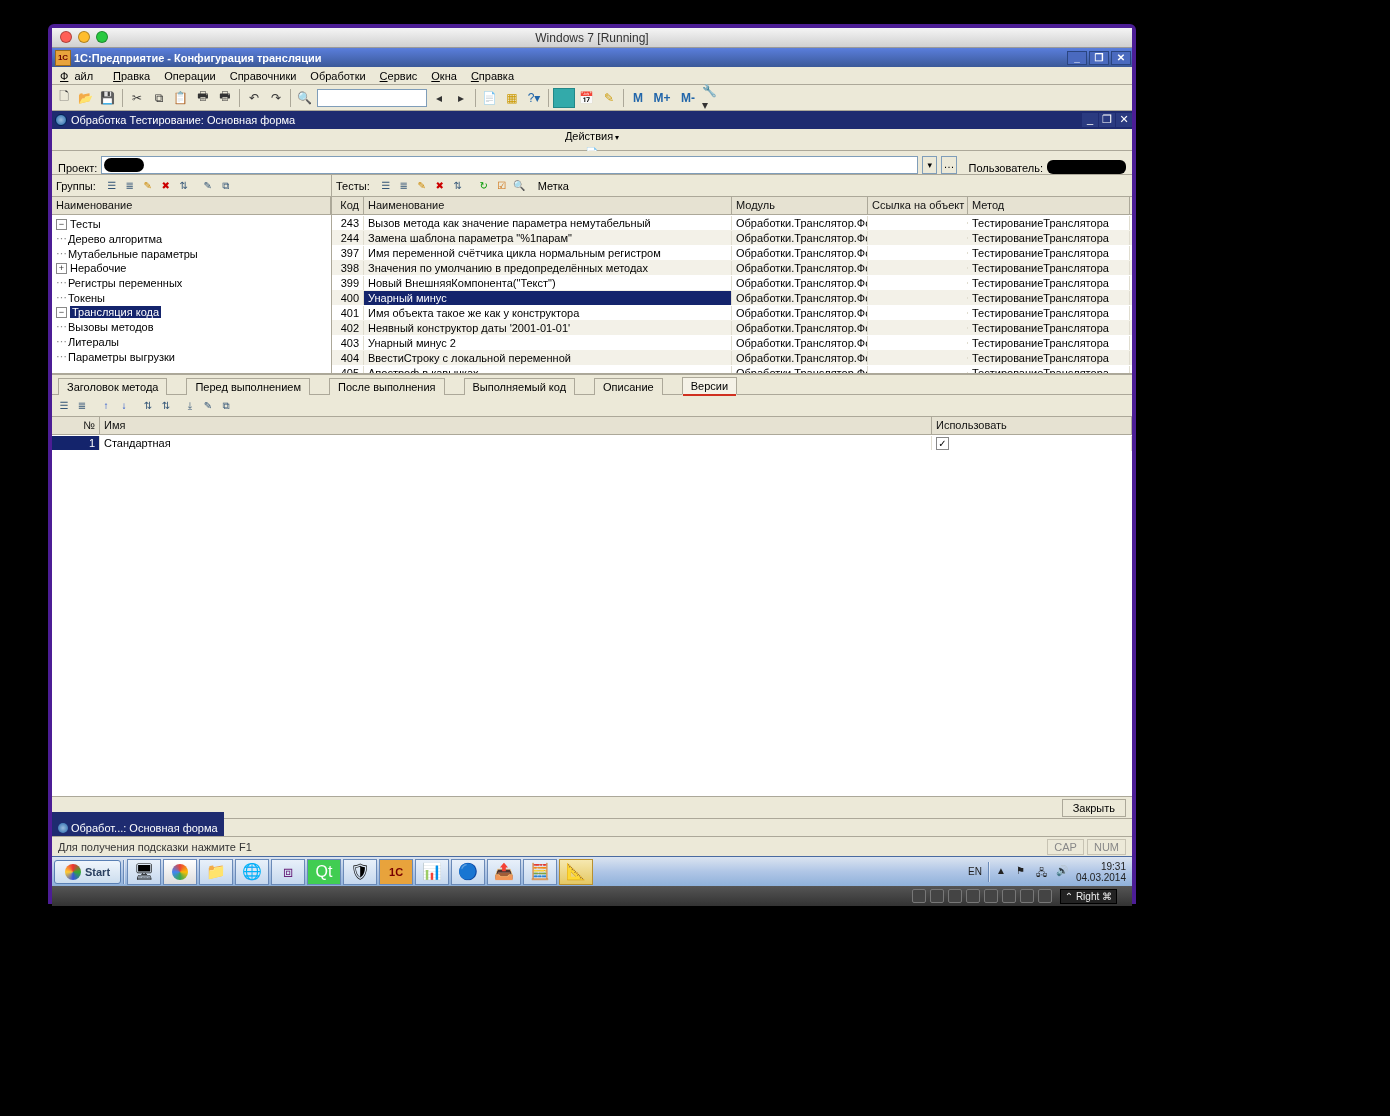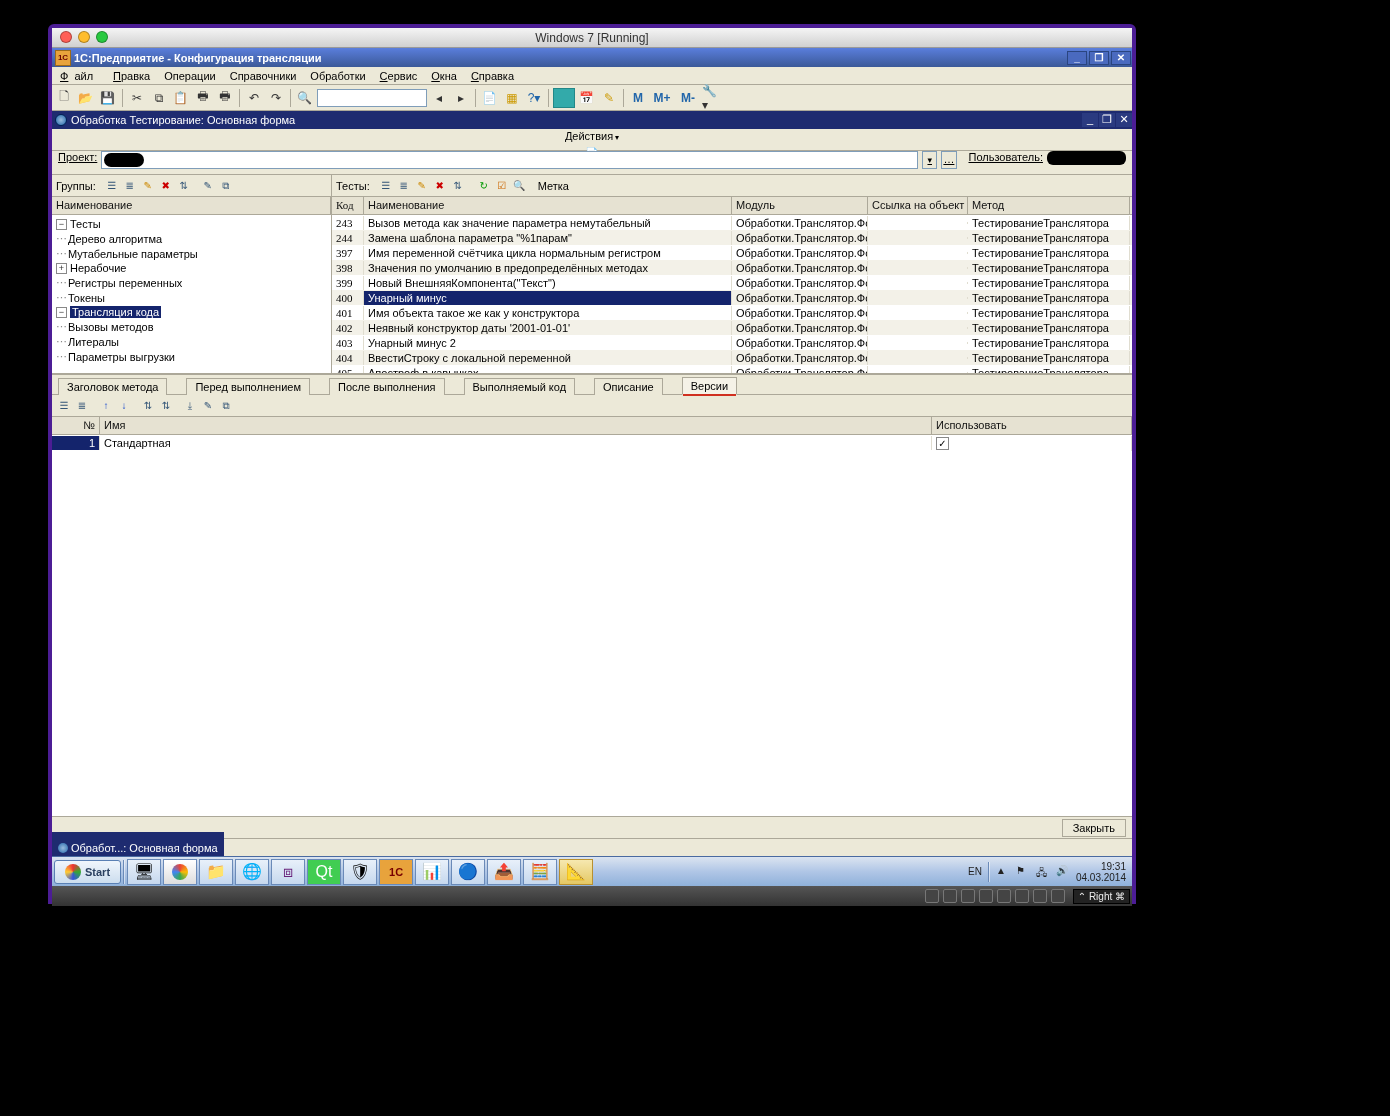--- a/index.html
+++ b/index.html
@@ -4,21 +4,21 @@
 <style>
 * { margin: 0; padding: 0; box-sizing: border-box; }
 body { background: #000; font-family: "MS Sans Serif", Tahoma, Arial, sans-serif; font-size: 11px; width: 1390px; height: 1116px; position: relative; overflow: hidden;}
 .vm-frame { position:absolute; left:48px; top:24px; width:1088px; height:880px; background:#e8e4d8; border:4px solid #4c1d95; border-radius:6px 6px 0 0; }
 .mac-titlebar { height:20px; background: linear-gradient(#f5f5f5,#d0d0d0); border-bottom:1px solid #999; position:relative;}
 .mac-btns { position:absolute; left:8px; top:3px; display:flex; gap:6px;}
 .mac-btn { width:12px; height:12px; border-radius:6px; border:1px solid rgba(0,0,0,.3);}
 .mac-close{background:#ff5f57}.mac-min{background:#ffbd2e}.mac-max{background:#28c940}
 .mac-title{ text-align:center; line-height:20px; font-size:12px; color:#333;}
 .vm-content{ height:858px; position:relative; background:#ece9d8;}
-.vm-statusbar{ position:absolute; bottom:0; left:0; right:0; height:20px; background: linear-gradient(#555,#333); color:#ddd; font-size:10px; display:flex; align-items:center; justify-content:flex-end; gap:4px; padding:0 2px;}
+.vm-statusbar{ position:absolute; bottom:0; left:0; right:0; height:20px; background: linear-gradient(#555,#333); color:#ddd; font-size:10px; display:flex; align-items:center; justify-content:flex-end; gap:4px; padding:0 15px;}
 .vm-statusbar .ico{ width:14px;height:14px; border:1px solid #777; background:#444; border-radius:2px;}
 .right-tag{background:#222;color:#eee;padding:1px 4px;margin-left:4px;border:1px solid #000;}
 
 .win7 { position:absolute; top:0; left:0; right:0; bottom:20px; background:#bef264; display:flex; flex-direction:column;}
 .app-titlebar{ height:19px; background: linear-gradient(#5a7edc,#3b5998); color:#fff; display:flex; align-items:center; font-size:11px; font-weight:bold;}
 .app-icon{ width:16px;height:16px; background:#e8a33c; margin:0 3px; border:1px solid #9c6a1a; font-size:8px; line-height:14px; text-align:center; color:#600;}
 .win-btns{ margin-left:auto; display:flex;}
 .win-btn{ width:20px;height:14px; margin:0 1px; background:#4a6abf; color:#fff; text-align:center; line-height:12px; font-size:10px; border:1px solid #2a4580;}
 
 .menubar{ height:18px; background:#ece9d8; border-bottom:1px solid #aca899; display:flex; align-items:center; padding-left:2px; gap:2px;}
@@ -37,21 +37,21 @@
 .sub-wbtn{width:16px;height:14px;text-align:center;line-height:12px;color:#fff;background:#2a3a80;margin-left:1px;}
 
 .sub-toolbar{height:22px;background:#ece9d8;border-bottom:1px solid #aca899;display:flex;align-items:center;padding:0 3px;gap:2px;flex-direction:column;}
 .sub-toolbar .lbl{padding:1px 4px;}
 .sub-toolbar .drop::after{content:"▾";font-size:8px;margin-left:2px;}
 .qico{width:14px;height:14px;border-radius:7px;border:1px solid #26a;color:#26a;text-align:center;font-size:9px;line-height:12px;background:#cde;}
 .mini-ic{width:16px;height:16px;display:inline-flex;align-items:center;justify-content:center;font-size:11px;}
 .redx{color:#c00;font-weight:bold;}
 .greeng{color:#090;font-weight:bold;}
 
-.filter-row{height:24px;background:#ece9d8;border-bottom:1px solid #aca899;display:flex;align-items:flex-start;padding:0 6px;gap:4px;text-decoration:underline;}
+.filter-row{height:24px;background:#ece9d8;border-bottom:1px solid #aca899;display:flex;align-items:flex-end;padding:0 6px;gap:4px;}
 .filter-row .fld{flex:0 0 auto;}
 .proj-input{width:868px;height:18px;border:1px solid #7f9db9;background:#fff;position:relative;}
 .proj-blk{position:absolute;left:2px;top:1px;width:40px;height:14px;background:#000;border-radius:7px;}
 .proj-drop{width:16px;height:18px;border:1px solid #7f9db9;background:#ece9d8;text-align:center;line-height:16px;font-size:9px;}
 .dots-btn{width:16px;height:18px;border:1px solid #7f9db9;background:#ece9d8;text-align:center;line-height:14px;}
 .user-blk{width:84px;height:14px;background:#000;border-radius:6px;}
 
 .split{flex:1;display:flex;flex-direction:column;min-height:0;}
 .upper{height:200px;display:flex;border-bottom:2px solid #aca899;}
 .left-pane{width:280px;display:flex;flex-direction:column;border-right:1px solid #aca899;}
@@ -69,21 +69,21 @@
 .tree .exp{width:11px;height:11px;border:1px solid #888;text-align:center;line-height:9px;font-size:9px;margin-right:3px;color:#333;background:#fff;}
 .tree .dash{display:inline-block;width:10px;text-align:center;color:#888;margin-right:2px;}
 .tree .sel{background:#14246c;color:#fff;padding:0 2px;}
 .ind1{padding-left:16px}.ind2{padding-left:32px}
 
 .grid-body{flex:1;background:#fff;overflow:auto;font-size:11px;position:relative;}
 .grow{display:flex;height:15px;align-items:center;}
 .grow.alt{background:#f3f1e8;}
 .grow.selr .gc.sel-name{background:#14246c;color:#fff;}
 .gc{border-right:1px solid #e0ddd0;padding:1px 4px;overflow:hidden;white-space:nowrap;}
-.c-code{width:32px;text-align:left;font-family:Liberation Serif, serif;}
+.c-code{width:32px;text-align:right;}
 .c-name{width:368px;}
 .c-mod{width:136px;}
 .c-link{width:100px;}
 .c-meth{width:162px;}
 
 .tabs-row{height:20px;background:#ece9d8;border-bottom:1px solid #aca899;display:flex;align-items:flex-end;padding-left:6px;gap:18px;}
 .tab{padding:2px 8px;border:1px solid #aca899;border-bottom:none;background:#ece9d8;font-size:11px;position:relative;top:1px;margin-right:1px;}
 .tab.active{background:#f5f2e7;border-bottom:1px solid #f5f2e7;z-index:2;}
 .underline-red{position:absolute;left:0;right:0;bottom:-2px;height:2px;background:#d03020;}
 
@@ -432,20 +432,26 @@
 
       <div class="bottom-btnrow">
         <button class="close-btn">Закрыть</button>
       </div>
 
       <div class="wndbar">
         <div class="wndtab">
           <span class="orb2"></span>
           <span>Обработ...: Основная форма</span>
         </div>
+      </div>
+      <div class="statusbar">
+        <span>Для получения подсказки нажмите F1</span>
+        <span class="spacer"></span>
+        <span class="status-seg">CAP</span>
+        <span class="status-seg">NUM</span>
       </div>
 
       <div class="taskbar">
         <div class="start-btn">
             <span class="winorb"></span>
             <span>Start</span>
           </div>
         <div class="tb-sep"></div>
         <div class="tb-item">🖥</div>
         <div class="tb-item" style="background:linear-gradient(#fff,#ddd)">

